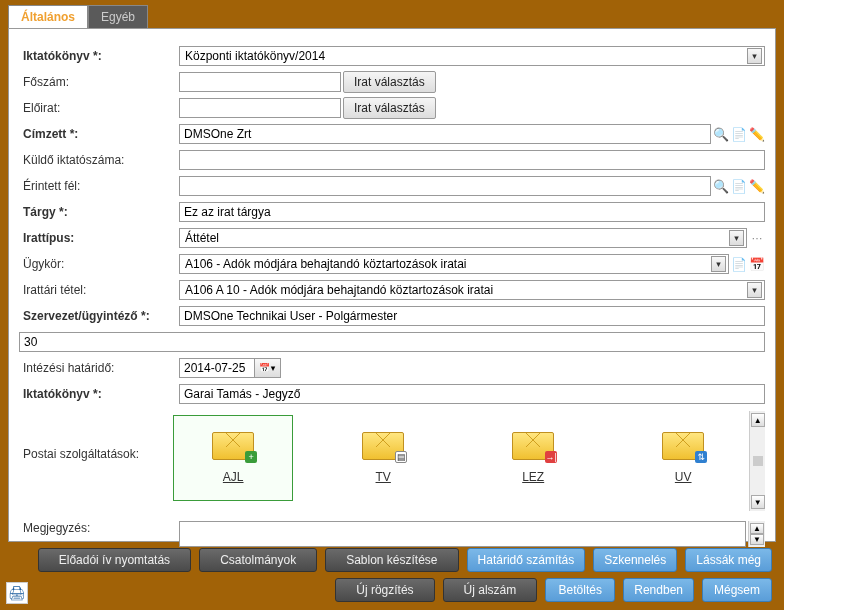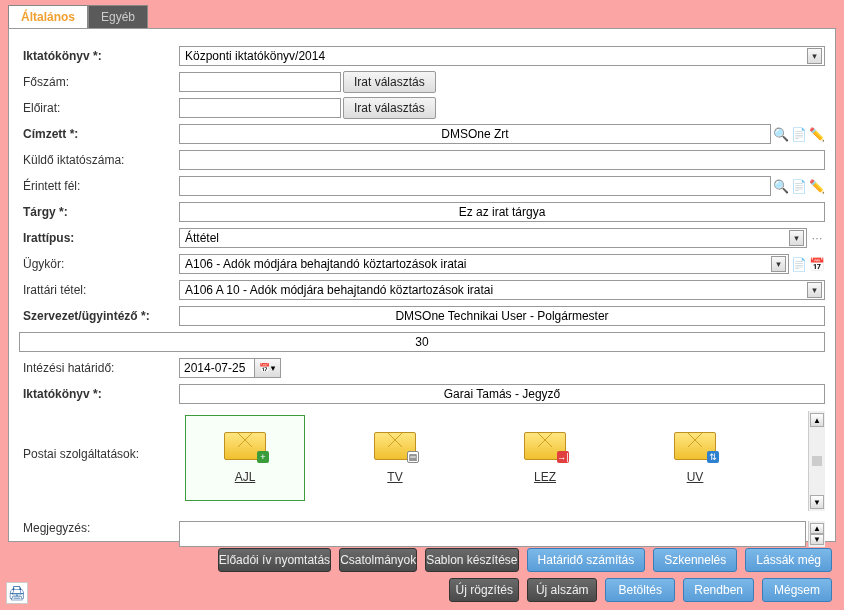--- a/index.html
+++ b/index.html
@@ -1,27 +1,27 @@
 <!DOCTYPE html>
 <html><head>
 <meta charset="utf-8">
 <style>
 * { box-sizing: border-box; margin: 0; padding: 0; }
 body { font-family: Arial, sans-serif; font-size: 12px; background: #fff; }
-.outer { width: 844px; height: 610px; background: #fca5a5; position: relative; }
+.outer { width: 784px; height: 610px; background: #a16207; position: relative; }
 .tabs { display: flex; padding: 5px 8px 0 8px; }
 .tab { padding: 4px 12px; background: #5a5a5a; color: #ccc; border: 1px solid #888; border-bottom: none; cursor: pointer; font-size: 12px; }
 .tab.active { background: #fff; color: #f0a030; font-weight: bold; }
 .panel { background: #fff; margin: 0 8px 8px 8px; border: 1px solid #999; height: 514px; padding: 16px 10px; }
 .row { display: flex; align-items: center; margin-bottom: 4px; min-height: 22px; }
 .label { width: 160px; color: #333; font-size: 12px; padding-left: 4px; }
 .label.bold { font-weight: bold; }
 .field { flex: 1; display: flex; align-items: center; gap: 2px; }
 .input-text { border: 1px solid #999; height: 20px; padding: 2px 4px; font-size: 12px; background: #fff; }
-.input-text.full { flex: 1; text-align: center; }
+.input-text.full { flex: 1; }
 .input-text.short { width: 162px; }
 .select-box { flex: 1; border: 1px solid #999; height: 20px; background: #fff; display: flex; align-items: center; justify-content: space-between; padding: 0 2px 0 5px; font-size: 12px; }
 .select-arrow { width: 15px; height: 16px; background: linear-gradient(#f8f8f8,#ddd); border: 1px solid #999; display: flex; align-items: center; justify-content: center; font-size: 9px; color: #333; }
 .btn-gray { background: linear-gradient(#f5f5f5,#ddd); border: 1px solid #999; padding: 3px 10px; font-size: 12px; cursor: pointer; color: #222; border-radius: 2px; }
 .icon-sm { width: 16px; height: 16px; display: inline-flex; align-items: center; justify-content: center; font-size: 13px; cursor: pointer; }
 .magnifier-icon::before { content: "🔍"; font-size: 13px; }
 .page-icon::before { content: "📄"; font-size: 13px; }
 .pencil-icon::before { content: "✏️"; font-size: 13px; }
 .spacer-icon::before { content: "⋯"; font-size: 11px; color: #888; }
 .calendar-icon::before { content: "📅"; font-size: 13px; }
@@ -35,21 +35,21 @@
 .badge-green { background: #3a9c3a; }
 .badge-mini { background: #fff; border: 1px solid #888; color: #333; }
 .badge-red { background: #e04040; }
 .badge-blue { background: #3080d0; }
 .postal-label { color: #333; font-size: 12px; text-decoration: underline; }
 .scrollbar-v { width: 17px; background: #f0f0f0; border-left: 1px solid #ccc; height: 100px; display: flex; flex-direction: column; justify-content: space-between; align-items: center; padding: 2px 0; }
 .scroll-btn { width: 14px; height: 14px; background: linear-gradient(#fff,#ddd); border: 1px solid #aaa; font-size: 8px; display: flex; align-items: center; justify-content: center; cursor: pointer; }
 .scroll-thumb { width: 10px; height: 10px; background: #ccc; }
 .footer { position: absolute; bottom: 0; left: 0; right: 0; padding: 6px 12px 8px 12px; display: flex; flex-direction: column; gap: 6px; align-items: flex-end; }
 .footer-row { display: flex; gap: 8px; }
-.btn-dark { background: linear-gradient(#6a6a6a,#4a4a4a); color: #eee; border: 1px solid #333; padding: 4px 0; font-size: 12px; border-radius: 3px; cursor: pointer; min-width: 70px; text-align: center; }
+.btn-dark { background: linear-gradient(#6a6a6a,#4a4a4a); color: #eee; border: 1px solid #333; padding: 4px 20px; font-size: 12px; border-radius: 3px; cursor: pointer; min-width: 70px; text-align: center; }
 .btn-blue { background: linear-gradient(#7bb8e8,#5a9dd8); color: #fff; border: 1px solid #3a7db8; padding: 4px 10px; font-size: 12px; border-radius: 3px; cursor: pointer; min-width: 70px; text-align: center; }
 .scanner-icon { position: absolute; bottom: 6px; left: 6px; width: 22px; height: 22px; background: #fff; border: 1px solid #ccc; display: flex; align-items: center; justify-content: center; font-size: 14px; cursor: pointer; }
 .scanner-icon::before { content: "🖨"; color: #2060a0; }
 .date-picker { display: flex; align-items: center; border: 1px solid #999; height: 20px; background: #fff; }
 .date-picker input { border: none; padding: 2px 4px; font-size: 12px; width: 74px; outline: none; }
 .date-btn { width: 26px; height: 18px; background: linear-gradient(#f8f8f8,#ddd); border-left: 1px solid #999; display: flex; align-items: center; justify-content: center; font-size: 9px; cursor: pointer; }
 </style>
 </head>
 <body>
 

